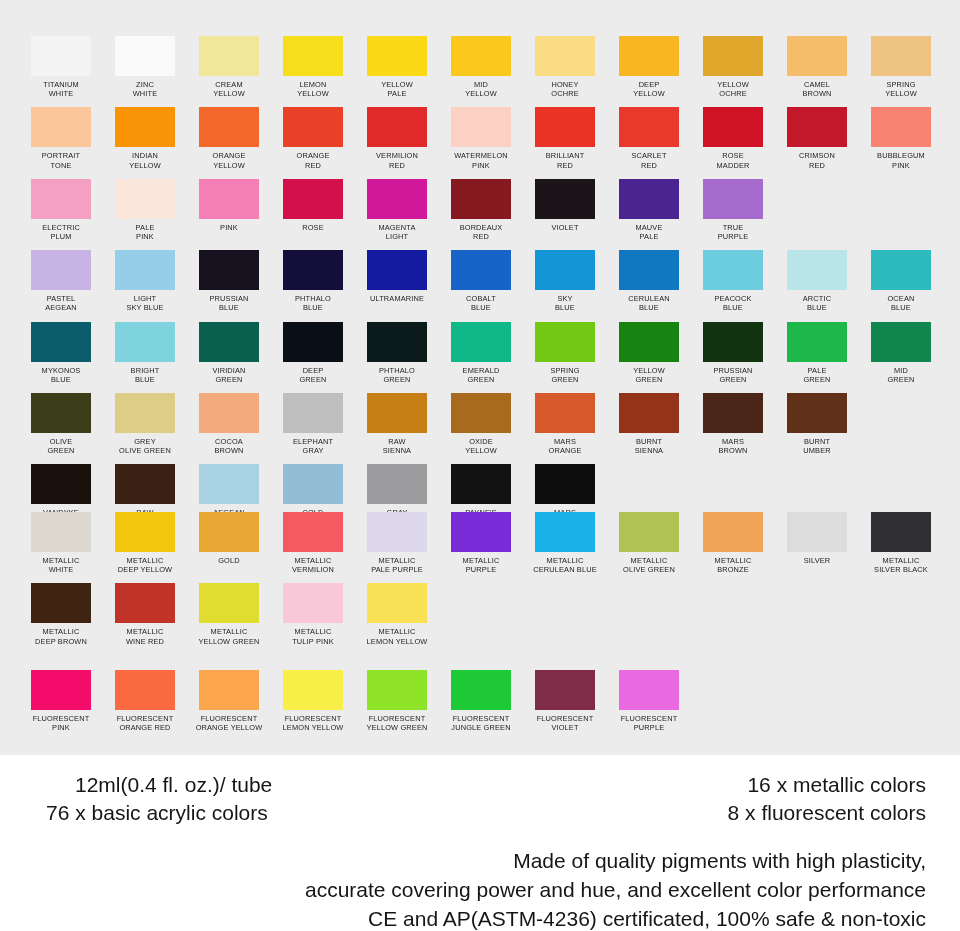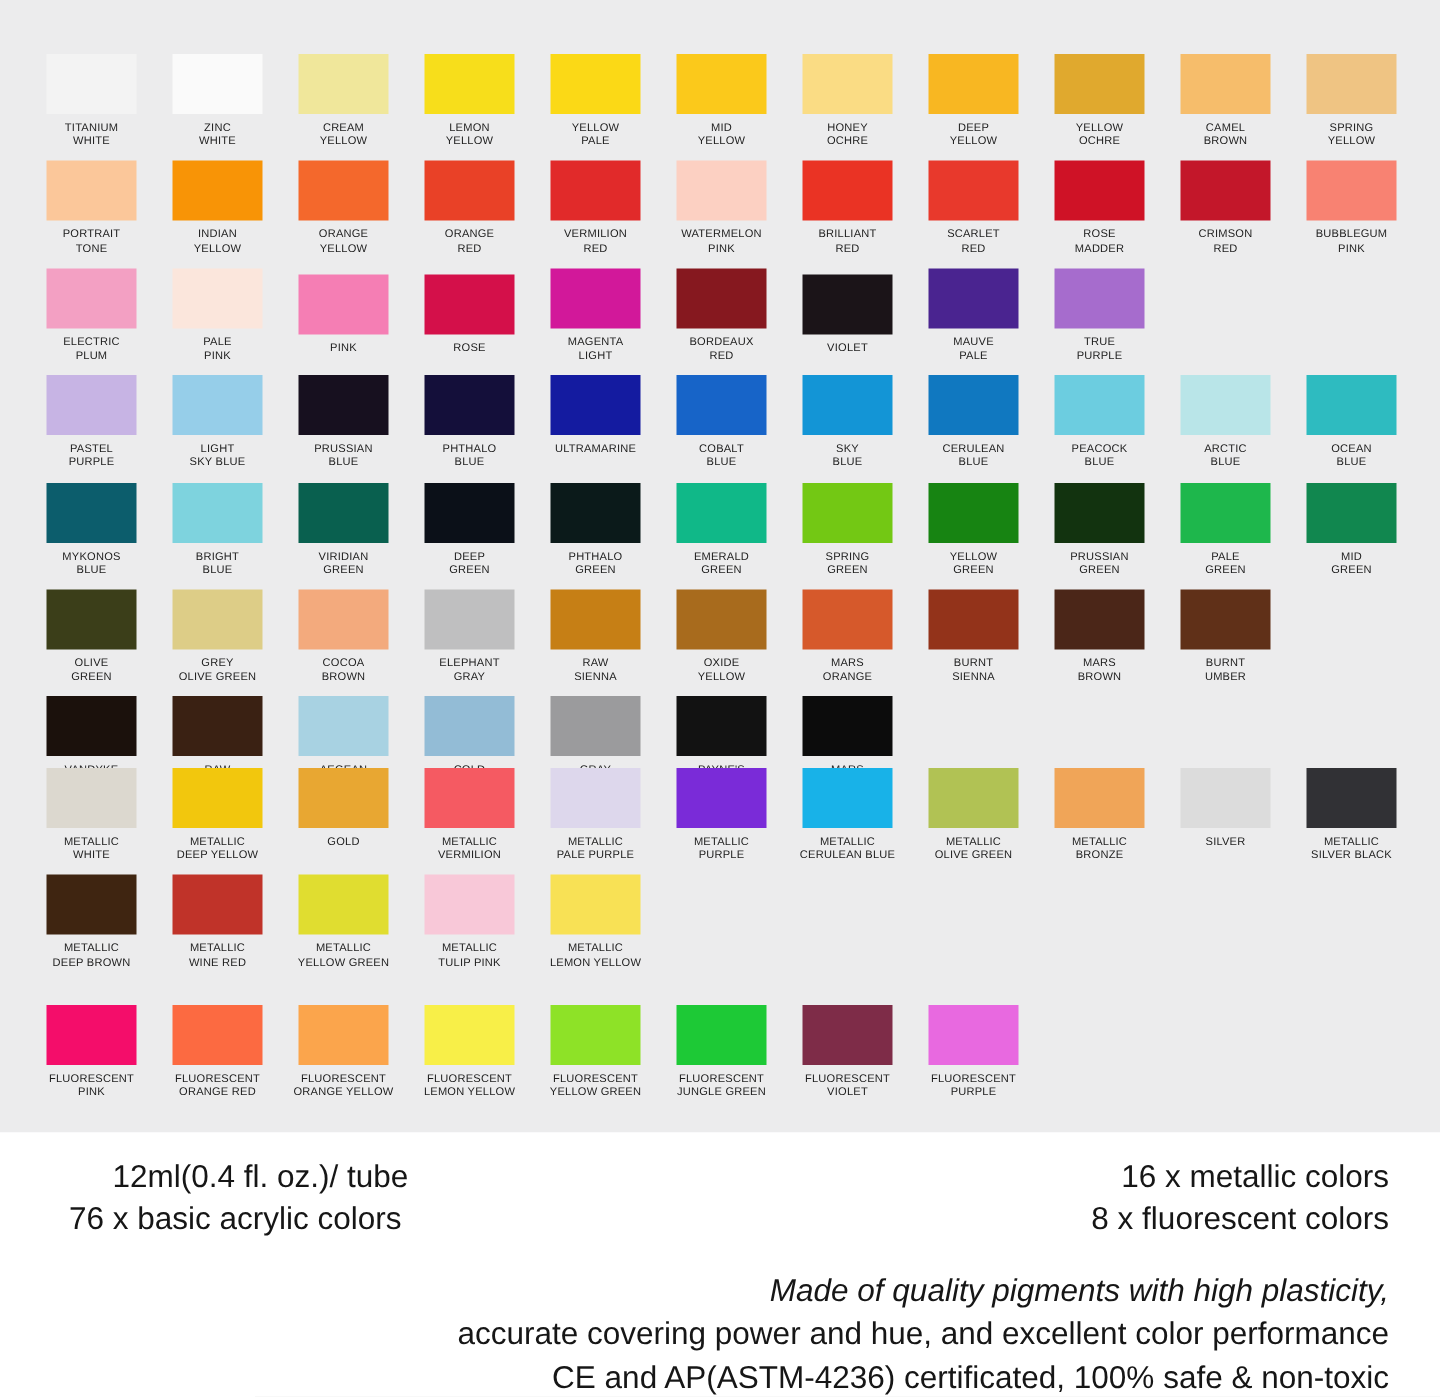--- a/index.html
+++ b/index.html
@@ -69,21 +69,21 @@
     font-size:21px;
     line-height:26px;
     color:#161616;
     font-family:"Liberation Sans", sans-serif;
     white-space:nowrap;
   }
   .s-left1 { left:75px; top:17px; }
   .s-left2 { left:46px; top:45px; }
   .s-right1 { right:34px; top:17px; text-align:right; }
   .s-right2 { right:34px; top:45px; text-align:right; }
-  .s-d1 { right:34px; top:93px;font-style:italic; }
+  .s-d1 { right:34px; top:93px; }
   .s-d2 { right:34px; top:122px; }
   .s-d3 { right:34px; top:151px; }
 </style>
 </head>
 <body>
 
 <div id="page">
 
   <div class="swatch-panel">
 
@@ -195,21 +195,21 @@
             <div class="chip tex" style="background: rgb(195, 23, 42);"></div>
             <div class="clabel">CRIMSON
 RED</div>
           </div>
           <div class="cell">
             <div class="chip" style="background: rgb(248, 130, 114);"></div>
             <div class="clabel">BUBBLEGUM
 PINK</div>
           </div>
         </div>
-        <div class="srow" style="margin-top: 9px; align-items: center;">
+        <div class="srow" style="margin-top: 9px;">
           <div class="cell">
             <div class="chip" style="background: rgb(243, 160, 195);"></div>
             <div class="clabel">ELECTRIC
 PLUM</div>
           </div>
           <div class="cell">
             <div class="chip" style="background: rgb(251, 230, 220);"></div>
             <div class="clabel">PALE
 PINK</div>
           </div>
@@ -243,21 +243,21 @@
           <div class="cell">
             <div class="chip" style="background: rgb(166, 108, 205);"></div>
             <div class="clabel">TRUE
 PURPLE</div>
           </div>
         </div>
         <div class="srow" style="margin-top: 9px;">
           <div class="cell">
             <div class="chip" style="background: rgb(199, 180, 228);"></div>
             <div class="clabel">PASTEL
-PURPLE</div>
+AEGEAN</div>
           </div>
           <div class="cell">
             <div class="chip" style="background: rgb(150, 206, 233);"></div>
             <div class="clabel">LIGHT
 SKY BLUE</div>
           </div>
           <div class="cell">
             <div class="chip" style="background: rgb(23, 16, 31);"></div>
             <div class="clabel">PRUSSIAN
 BLUE</div>

